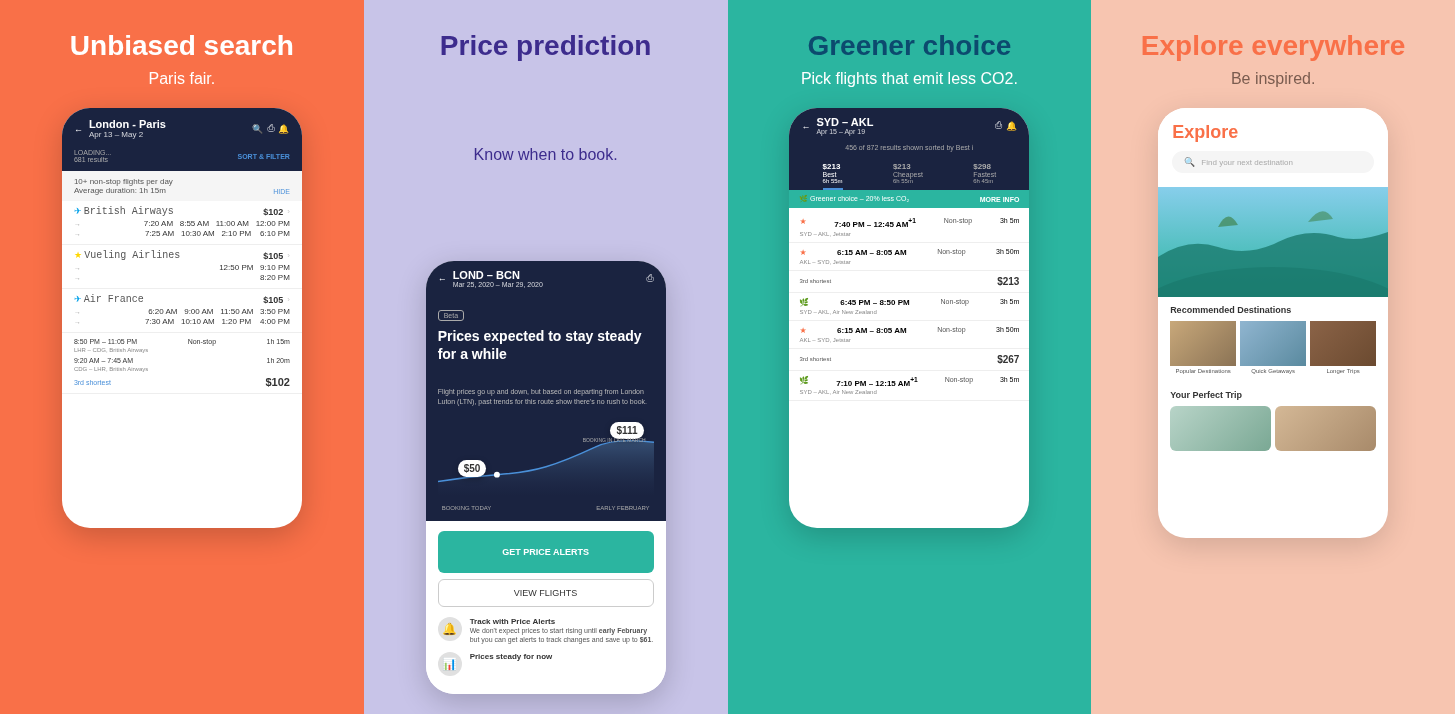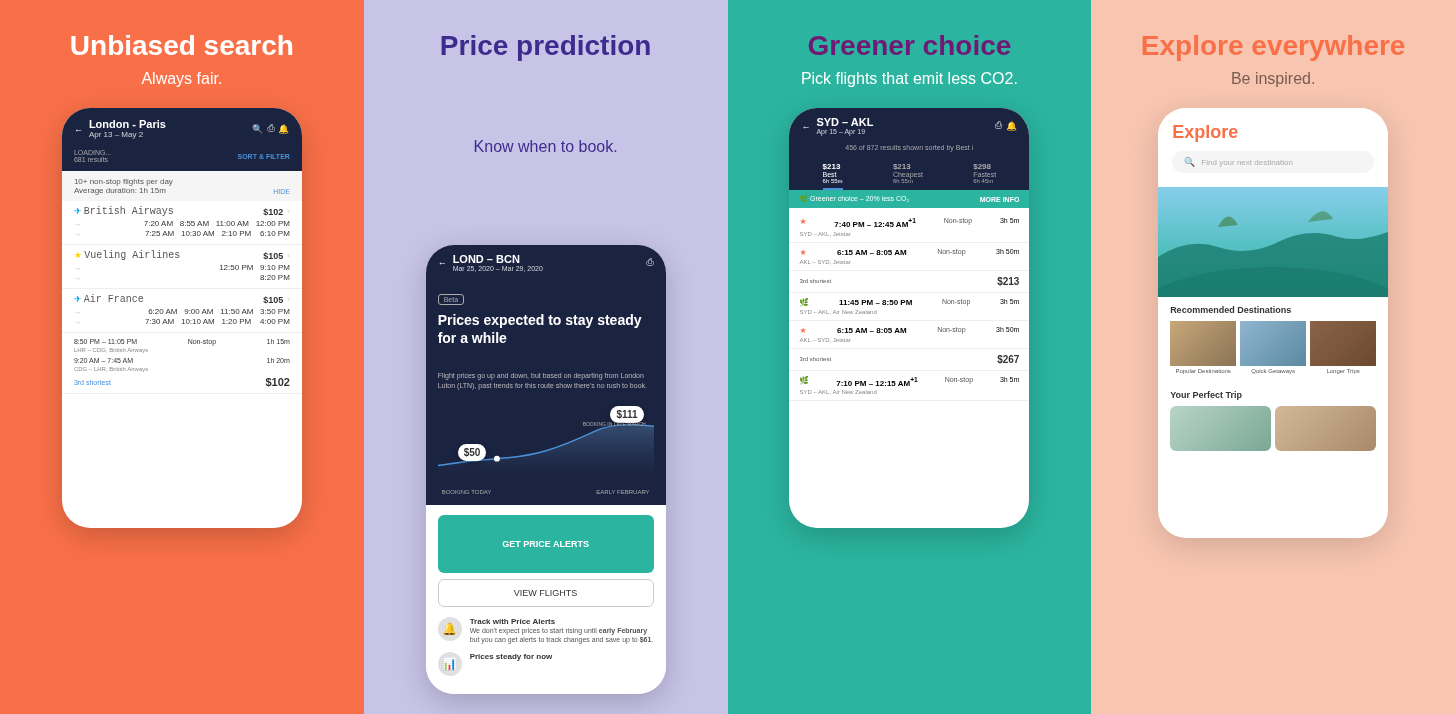--- a/index.html
+++ b/index.html
@@ -37,21 +37,21 @@
       text-align: center;
       margin-bottom: 20px;
     }
 
     .panel-1 .panel-title { color: #fff; }
     .panel-1 .panel-subtitle { color: #fff; }
 
     .panel-2 .panel-title { color: #3D2C8D; }
     .panel-2 .panel-subtitle { color: #3D2C8D; }
 
-    .panel-3 .panel-title { color: #701a75; }
+    .panel-3 .panel-title { color: #0c4a6e; }
     .panel-3 .panel-subtitle { color: #fff; }
 
     .panel-4 .panel-title { color: #F97048; }
     .panel-4 .panel-subtitle { color: #7A5C4F; }
 
     
     .phone-mockup {
       background: #fff;
       border-radius: 28px;
       width: 240px;
@@ -190,21 +190,21 @@
     }
     .phone-2 .white-section {
       background: #fff;
       padding: 10px 12px;
     }
     .get-alerts-btn {
       background: #2BB5A0;
       color: #fff;
       border: none;
       border-radius: 6px;
-      padding: 24px;
+      padding: 16px;
       width: 100%;
       font-size: 9px;
       font-weight: 700;
       margin-bottom: 6px;
       text-align: center;
     }
     .view-flights-btn {
       background: #fff;
       color: #333;
       border: 1px solid #ccc;
@@ -394,21 +394,21 @@
     .chart-svg {
       width: 100%;
       height: 100%;
     }
   </style>
 </head>
 <body>
 
 <div class="panel panel-1">
   <h2 class="panel-title">Unbiased search</h2>
-  <p class="panel-subtitle">Always fair.</p>
+  <p class="panel-subtitle">Paris fair.</p>
 
   <div class="phone-mockup phone-1">
     <div class="phone-header">
       <div class="back-row">
         <span>←</span>
         <div style="flex:1; margin-left:6px;">
           <div class="route">London - Paris</div>
           <div class="dates">Apr 13 – May 2</div>
         </div>
         <span style="margin-right:4px; font-size:9px;">🔍</span>
@@ -642,21 +642,21 @@
       </div>
 
       <div class="flight-item-3" style="display:flex;justify-content:space-between;align-items:center;">
         <span class="shortest-tag">3rd shortest</span>
         <span class="price-tag">$213</span>
       </div>
 
       <div class="flight-item-3">
         <div class="fi-row1">
           <span class="leaf-icon">🌿</span>
-          <span class="fi-time">11:45 PM – 8:50 PM</span>
+          <span class="fi-time">6:45 PM – 8:50 PM</span>
           <span class="fi-type">Non-stop</span>
           <span style="font-size:7px;">3h 5m</span>
         </div>
         <div class="fi-airline">SYD – AKL, Air New Zealand</div>
       </div>
 
       <div class="flight-item-3">
         <div class="fi-row1">
           <span class="star-icon">★</span>
           <span class="fi-time">6:15 AM – 8:05 AM</span>

